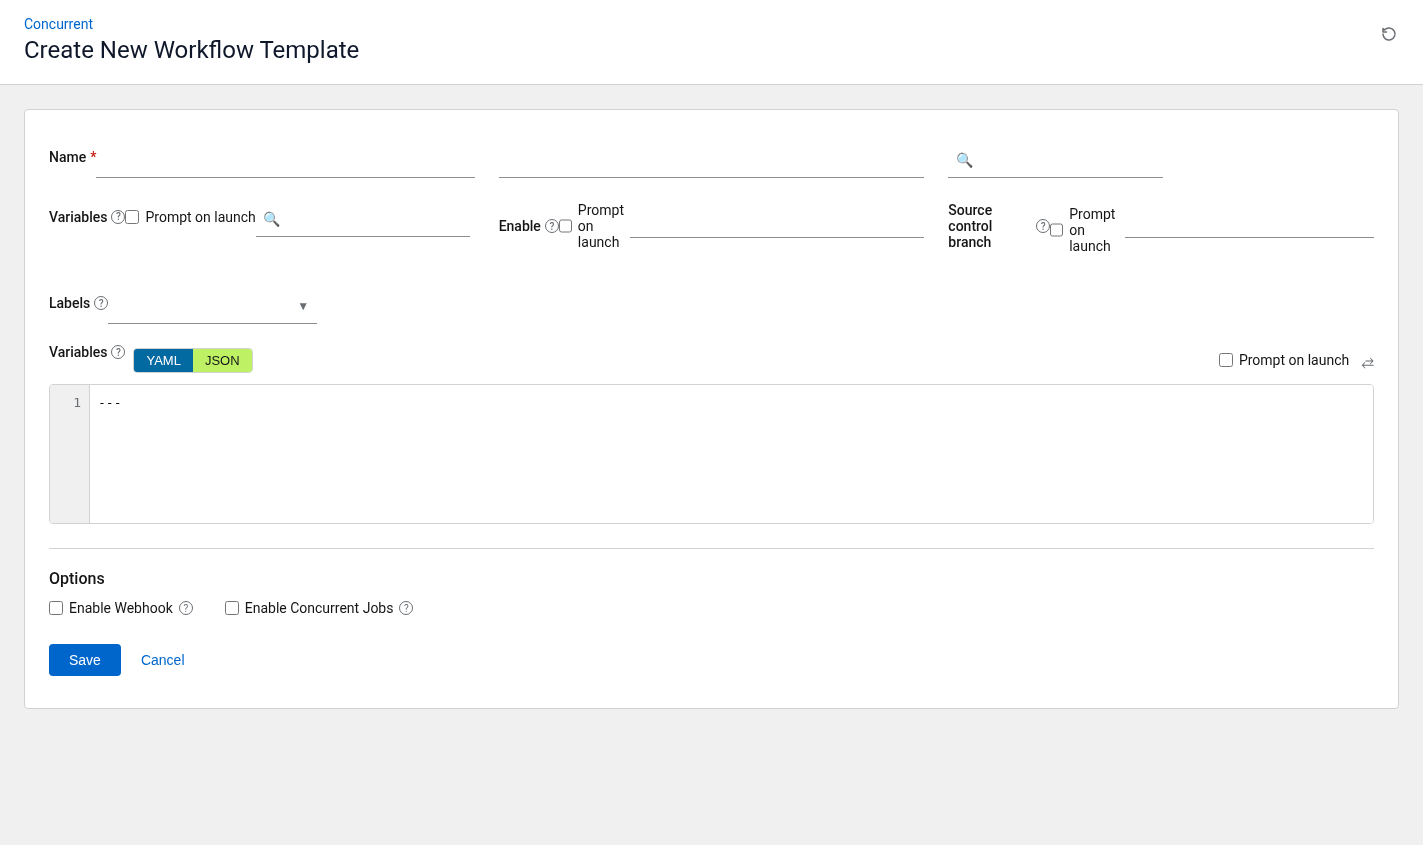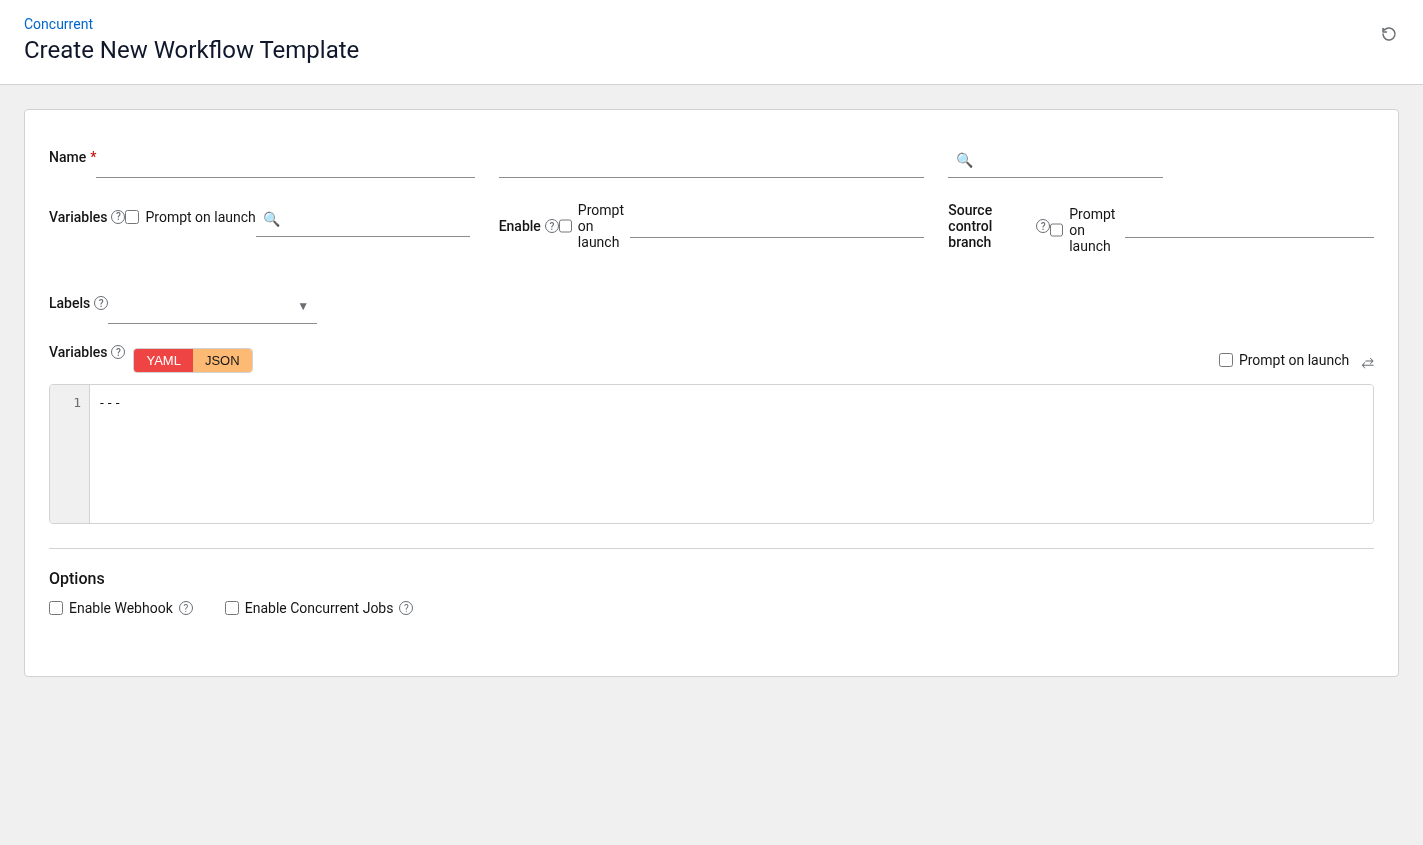--- a/index.html
+++ b/index.html
@@ -165,26 +165,26 @@
     .toggle-group {
       display: flex;
       border: 1px solid #d2d2d2;
       border-radius: 4px;
       overflow: hidden;
     }
     .toggle-btn {
       padding: 4px 12px;
       font-size: 13px;
       cursor: pointer;
-      background: #fdba74;
+      background: #bef264;
       border: none;
       color: #151515;
     }
     .toggle-btn.active {
-      background: #ef4444;
+      background: #0369a1;
       color: #fff;
     }
     .variables-right {
       display: flex;
       align-items: center;
       gap: 12px;
     }
     .expand-icon {
       cursor: pointer;
       color: #6a6e73;
@@ -420,14 +420,18 @@
         <span class="help-icon">?</span>
       </label>
       <label class="checkbox-label">
         <input type="checkbox" style="">
         <span>Enable Concurrent Jobs</span>
         <span class="help-icon">?</span>
       </label>
     </div>
   </div>
 
+  <div class="button-row">
+    <button class="btn-save">Save</button>
+    <button class="btn-cancel">Cancel</button>
+  </div>
 
 </div>
 
 </body></html>

